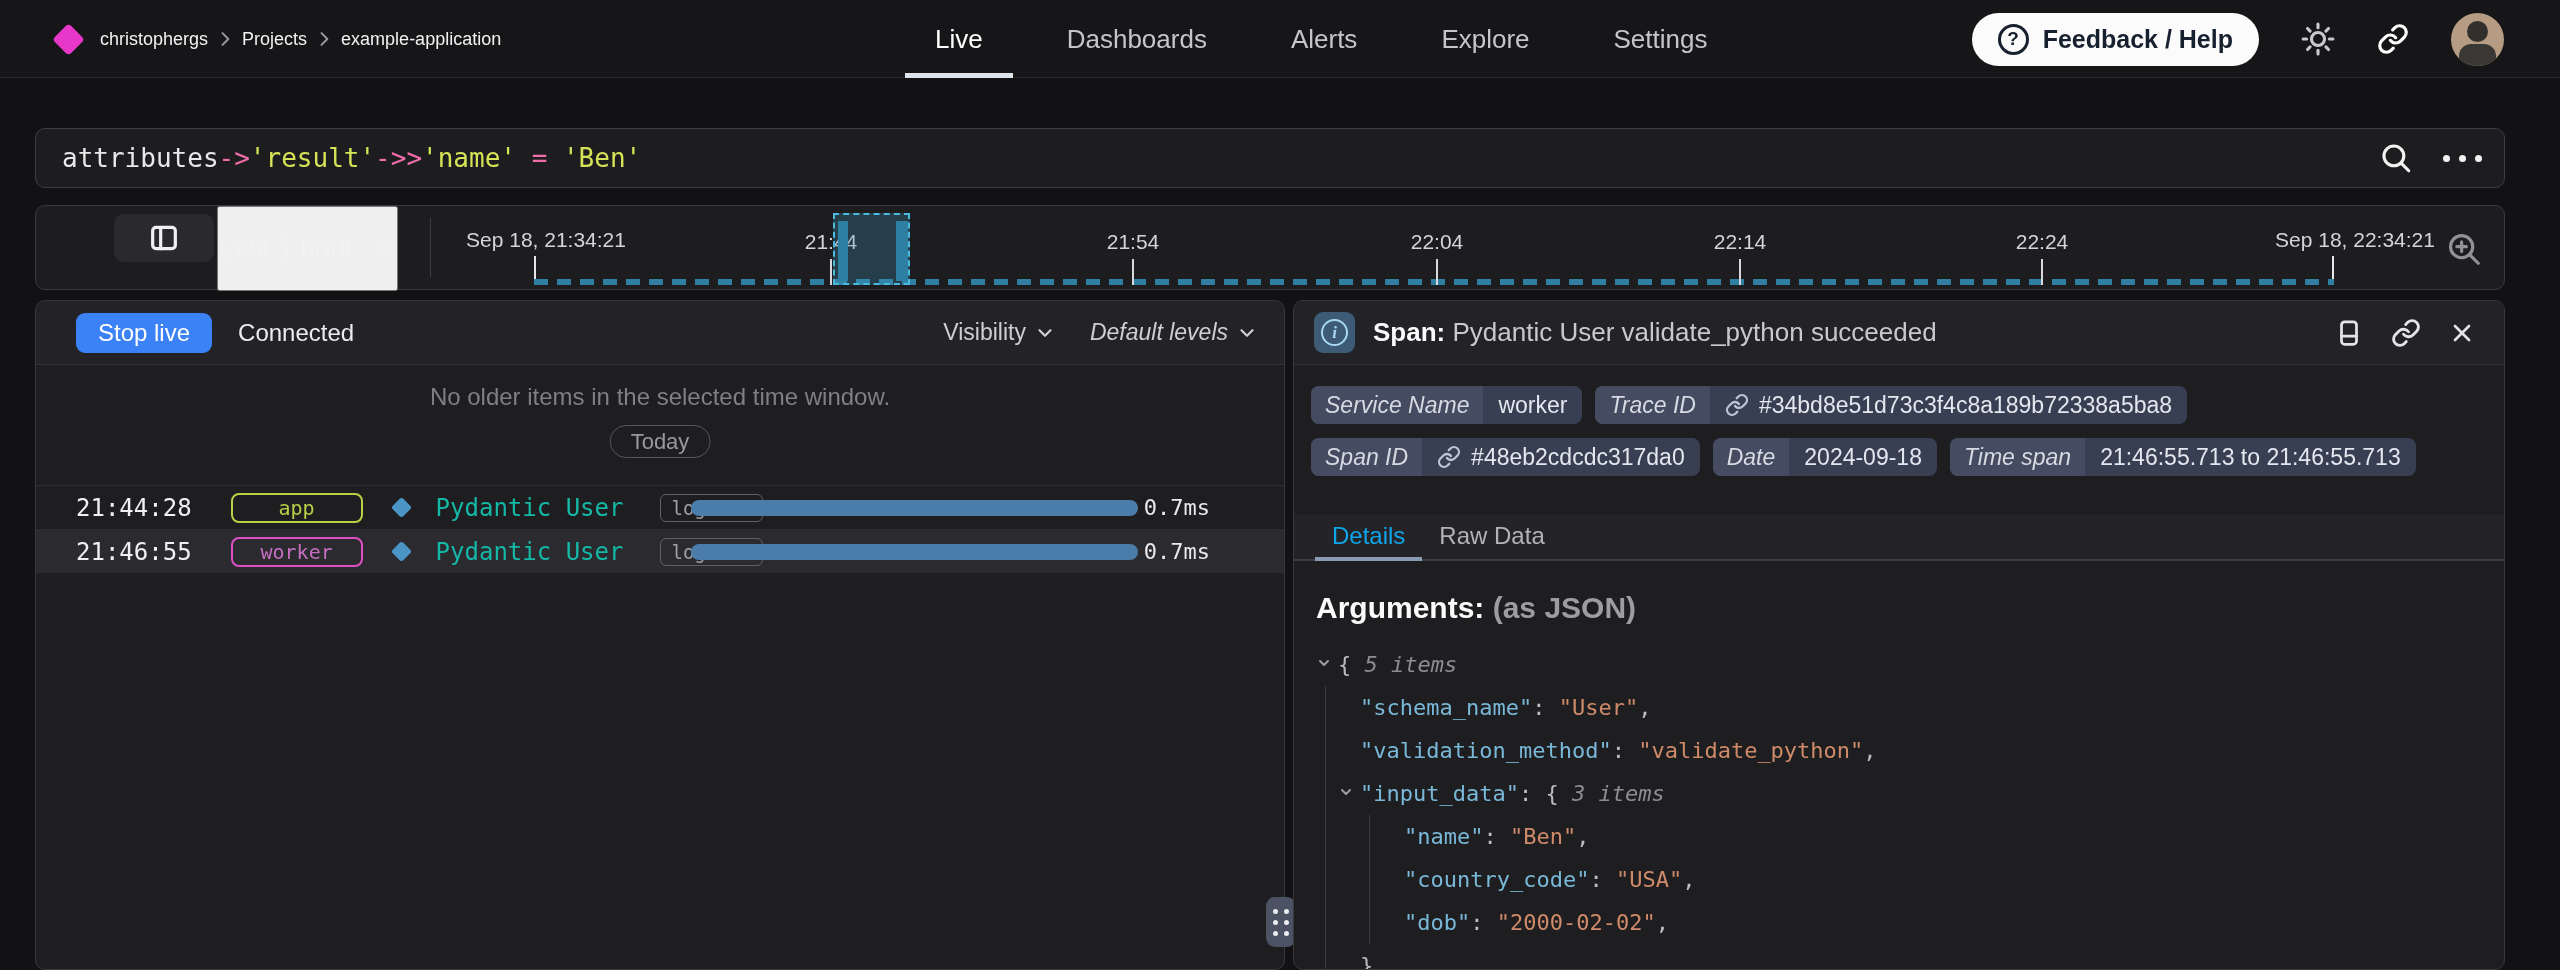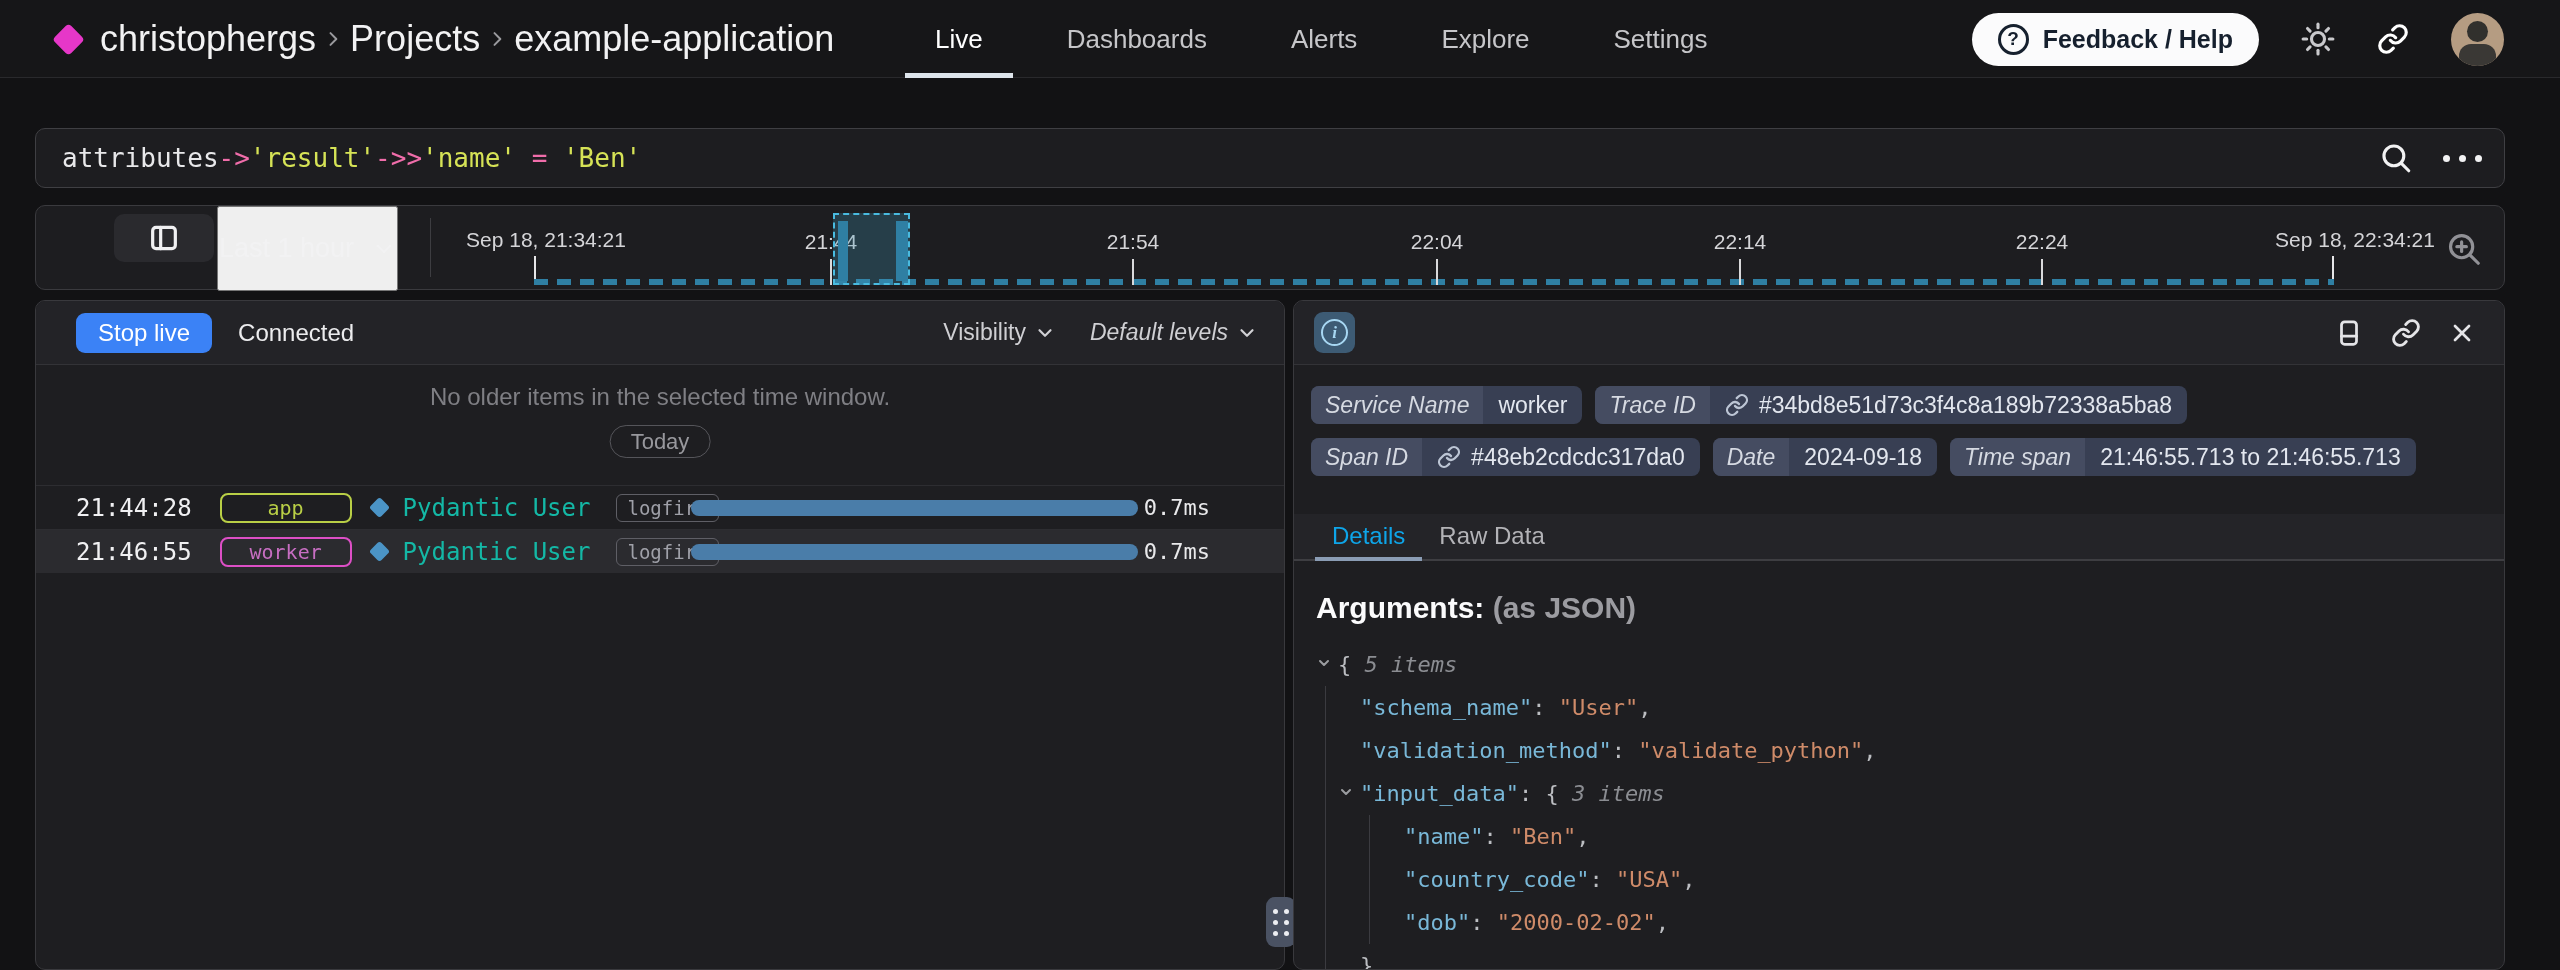--- a/index.html
+++ b/index.html
@@ -8,21 +8,21 @@
   .mono { font-family:"DejaVu Sans Mono", monospace; }
   .app { position:relative; width:2560px; height:970px; background:#121214; }
   svg { display:block; }
 
   
   .topbar { position:absolute; left:0; top:0; width:2560px; height:78px;
             background:#161618; border-bottom:1px solid #29292c; }
   .logo { position:absolute; left:57px; top:28px; width:23px; height:23px;
           background:#e637c8; border-radius:4px; transform:rotate(45deg); }
   .crumbs { position:absolute; left:100px; top:0; height:78px; display:flex; align-items:center; gap:7px;
-            font-size:36px; color:#f2f2f3; }
+            font-size:18px; color:#f2f2f3; }
   .crumb { cursor:default; }
   .crumb-sep { color:#9a9a9e; }
   .nav { position:absolute; left:935px; top:0; height:78px; display:flex; align-items:center; gap:84px; }
   .nav-item { position:relative; height:78px; display:flex; align-items:center;
               font-size:26px; color:#c6c6c9; }
   .nav-item.active { color:#ffffff; }
   .nav-item.active::after { content:""; position:absolute; left:-30px; right:-30px; bottom:0;
               height:5px; background:#dde4eb; }
   .top-right { position:absolute; right:56px; top:0; height:78px; display:flex; align-items:center; gap:42px; }
   .feedback-btn { display:flex; align-items:center; gap:14px; background:#fbfbfc; color:#16202e;
@@ -79,21 +79,21 @@
   .conn { margin-left:26px; font-size:24px; color:#ececee; }
   .lp-dd { margin-left:auto; display:flex; align-items:center; gap:8px; font-size:23px; color:#cfcfd3;
            background:none; border:none; }
   .lp-dd + .lp-dd { margin-left:34px;font-style:italic; }
   .lp-dd:last-child { margin-right:26px; }
   .empty-msg { position:absolute; left:0; right:0; top:82px; text-align:center; font-size:24px; color:#7f7f84; }
   .today-pill { position:absolute; left:50%; top:124px; transform:translateX(-50%);
            background:none; border:1px solid #55555a; border-radius:17px; height:33px; padding:0 20px;
            color:#98989d; font-size:22px; font-family:"Liberation Sans", sans-serif; }
   .rows { position:absolute; left:0; right:0; top:184px; }
-  .row { position:relative; height:44px; display:flex; align-items:center; border-top:1px solid #2d2d31; }
+  .row { position:relative; height:44px; display:flex; align-items:center; border-top:1px solid #2d2d31;gap:11px; }
   .row.selected { background:#2b2b2f; }
   .row-time { margin-left:40px; font-size:24px; color:#f0f0f2; }
   .tag-pill { margin-left:28px; width:132px; height:30px; border-radius:8px; display:flex;
            align-items:center; justify-content:center; font-size:20px; }
   .tag-green { border:2px solid #b9cf46; color:#b9cf46; }
   .tag-pink  { border:2px solid #dd4fc6; color:#c76ec2; }
   .row-diamond { margin-left:20px; width:15px; height:15px; background:#4b94c6; border-radius:3px;
            transform:rotate(45deg); flex:none; }
   .row-name { margin-left:16px; font-size:24px; color:#14b8a6; }
   .badge { margin-left:26px; border:1px solid #5f5f66; border-radius:6px; padding:2px 10px;
@@ -323,20 +323,21 @@
       <i></i>
       <i></i>
       <i></i>
   </div>
 
   <section class="panel span-panel">
     <div class="panel-header">
       <span class="info-ic">
           <span class="info-circle">i</span>
         </span>
+      <span class="span-title"><b>Span:</b>&nbsp;<span>Pydantic User validate_python succeeded</span></span>
       <span class="sp-icons">
         <button>
           <svg width="30" height="30" viewBox="0 0 24 24" fill="none" stroke="currentColor" stroke-width="2.2" stroke-linecap="round" stroke-linejoin="round">
               <rect x="6" y="3" width="12" height="18" rx="2.5"></rect>
               <line x1="6" y1="14.5" x2="18" y2="14.5"></line>
             </svg>
         </button>
         <button>
           <svg width="30" height="30" viewBox="0 0 24 24" fill="none" stroke="currentColor" stroke-width="2.3" stroke-linecap="round" stroke-linejoin="round">
               <path d="M10 13a5 5 0 0 0 7.54.54l3-3a5 5 0 0 0-7.07-7.07l-1.72 1.71"></path>

